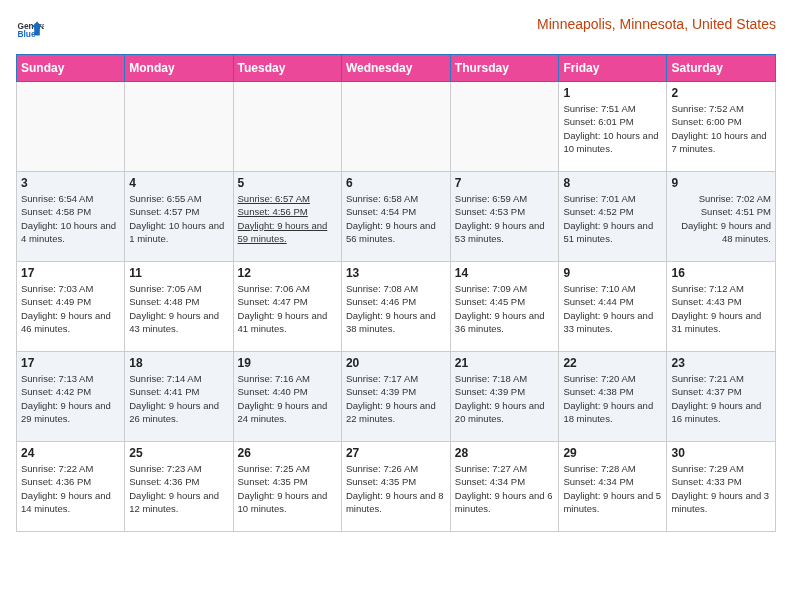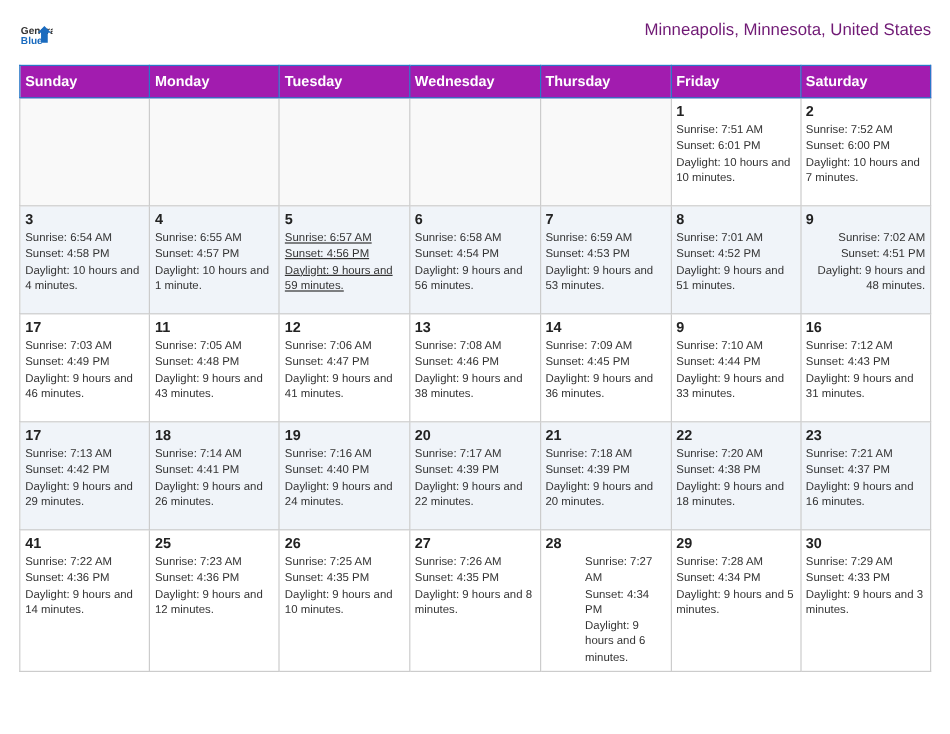--- a/index.html
+++ b/index.html
@@ -28,29 +28,29 @@
     .title-section {
       text-align: right;
     }
     .main-title {
       font-size: 28px;
       font-weight: normal;
       color: #333;
     }
     .subtitle {
       font-size: 14px;
-      color: #701a75;
+      color: #c2410c;
     }
     .calendar {
       width: 100%;
       border-collapse: collapse;
       font-size: 10.5px;
     }
     .calendar thead th {
-      background: #a21caf;
+      background: #ec4899;
       color: #fff;
       padding: 6px 4px;
       text-align: left;
       font-size: 12px;
       font-weight: bold;
       border: 1px solid #2878c8;
     }
     .calendar tbody td {
       border: 1px solid #ccc;
       vertical-align: top;
@@ -254,21 +254,21 @@
         </td>
         <td>
           <div class="day-number">23</div>
           <div class="day-info" style="white-space: pre-line;">Sunrise: 7:21 AM
 Sunset: 4:37 PM
 Daylight: 9 hours and 16 minutes.</div>
         </td>
       </tr>
       <tr>
         <td>
-          <div class="day-number">41</div>
+          <div class="day-number">24</div>
           <div class="day-info" style="white-space: pre-line;">Sunrise: 7:22 AM
 Sunset: 4:36 PM
 Daylight: 9 hours and 14 minutes.</div>
         </td>
         <td>
           <div class="day-number">25</div>
           <div class="day-info" style="white-space: pre-line;">Sunrise: 7:23 AM
 Sunset: 4:36 PM
 Daylight: 9 hours and 12 minutes.</div>
         </td>
@@ -279,21 +279,21 @@
 Daylight: 9 hours and 10 minutes.</div>
         </td>
         <td>
           <div class="day-number">27</div>
           <div class="day-info" style="white-space: pre-line;">Sunrise: 7:26 AM
 Sunset: 4:35 PM
 Daylight: 9 hours and 8 minutes.</div>
         </td>
         <td>
           <div class="day-number">28</div>
-          <div class="day-info" style="white-space: pre-line; margin-left: 33px;">Sunrise: 7:27 AM
+          <div class="day-info" style="white-space: pre-line;">Sunrise: 7:27 AM
 Sunset: 4:34 PM
 Daylight: 9 hours and 6 minutes.</div>
         </td>
         <td>
           <div class="day-number">29</div>
           <div class="day-info" style="white-space: pre-line;">Sunrise: 7:28 AM
 Sunset: 4:34 PM
 Daylight: 9 hours and 5 minutes.</div>
         </td>
         <td>

